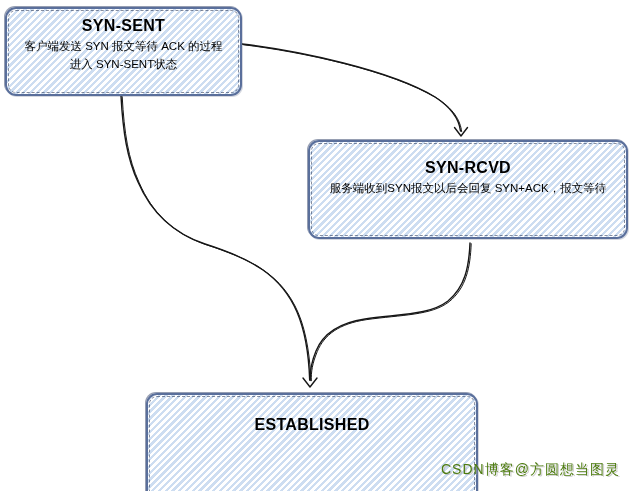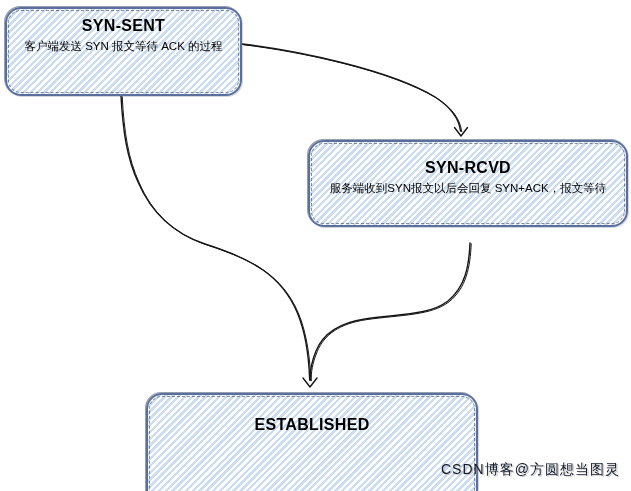--- a/index.html
+++ b/index.html
@@ -8,34 +8,34 @@
     width:631px;height:491px;
     background:#ffffff;
     overflow:hidden;
     font-family:"Liberation Sans",sans-serif;
   }
   
   .node{
     position:absolute;
     box-sizing:border-box;
     border:2px solid #5a6f9b;
-    border-radius:16px;
+    border-radius:11px;
     background:repeating-linear-gradient(135deg,
       #ffffff 0px,#ffffff 2.4px,
       #cdddf1 2.4px,#cdddf1 4.8px);
     outline:1px dashed rgba(18,32,66,0.50);
     outline-offset:-4px;
     box-shadow:-1px -1px 0 rgba(22,40,84,0.45), 1px 1px 0 rgba(22,40,84,0.18);
     display:flex;
     flex-direction:column;
     align-items:center;
     text-align:center;
   }
   .node--syn-sent   {left:5px;  top:7px;   width:237px;height:89px; padding-top:7px;}
-  .node--syn-rcvd   {left:308px;top:140px; width:320px;height:87px; padding-top:16px;}
+  .node--syn-rcvd   {left:308px;top:140px; width:320px;height:99px; padding-top:16px;}
   .node--established{left:146px;top:393px; width:332px;height:118px; padding-top:20px;}
   .node-title{
     font-family:"Liberation Sans",sans-serif;
     font-weight:bold;
     font-size:16px;
     letter-spacing:.3px;
     color:#000;
     line-height:1.25;
     margin-bottom:2px;
   }
@@ -50,21 +50,21 @@
   svg.edges{position:absolute;left:0;top:0;pointer-events:none;}
   .ln{fill:none;stroke:#161616;stroke-width:1.4;stroke-linecap:round;stroke-linejoin:round;}
   .ln2{fill:none;stroke:#161616;stroke-width:1;stroke-linecap:round;stroke-linejoin:round;transform:translate(1.2px,0.7px);}
   
   .watermark{
     position:absolute;
     left:441px;top:461px;
     font-family:"Liberation Sans",sans-serif;
     font-size:14px;
     letter-spacing:1px;
-    color:#0f172a;
+    color:#4d7c0f;
     text-shadow:1.5px .5px 0 rgba(165,165,165,0.55);
     white-space:nowrap;
     z-index:5;
   }
 </style>
 </head>
 <body>
 
 <div class="stage">
 
@@ -84,20 +84,21 @@
     <g>
       <path class="ln" d="M470,243 C469,267 465,287 448,301 C430,315 400,314 365,319 C338,323 323,334 316,351 C311,363 310,371 310,380"></path>
       <path class="ln2" d="M470,243 C469,267 465,287 448,301 C430,315 400,314 365,319 C338,323 323,334 316,351 C311,363 310,371 310,380"></path>
     </g>
     <polyline class="ln" points="303,378 310,387 317,378"></polyline>
   </svg>
 
   <div class="node node--syn-sent">
     <div class="node-title">SYN-SENT</div>
     <div class="node-line">客户端发送 SYN 报文等待 ACK 的过程</div>
+    <div class="node-line">进入 SYN-SENT状态</div>
   </div>
 
   <div class="node node--syn-rcvd">
     <div class="node-title">SYN-RCVD</div>
     <div class="node-line">服务端收到SYN报文以后会回复 SYN+ACK，报文等待</div>
   </div>
 
   <div class="node node--established">
     <div class="node-title">ESTABLISHED</div>
   </div>

